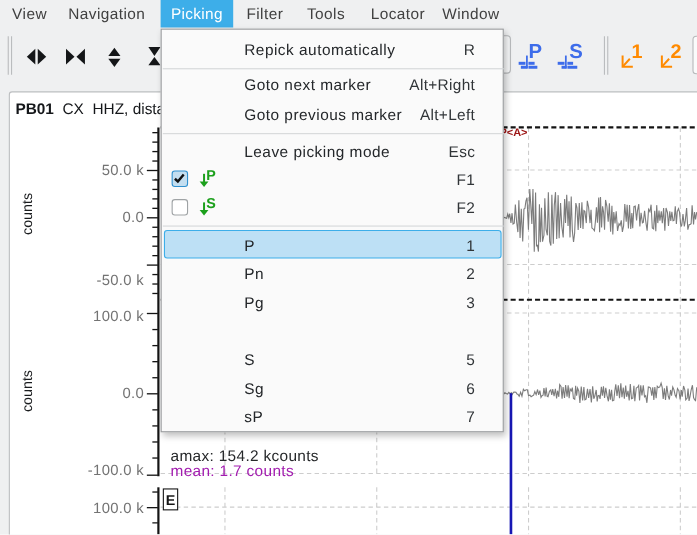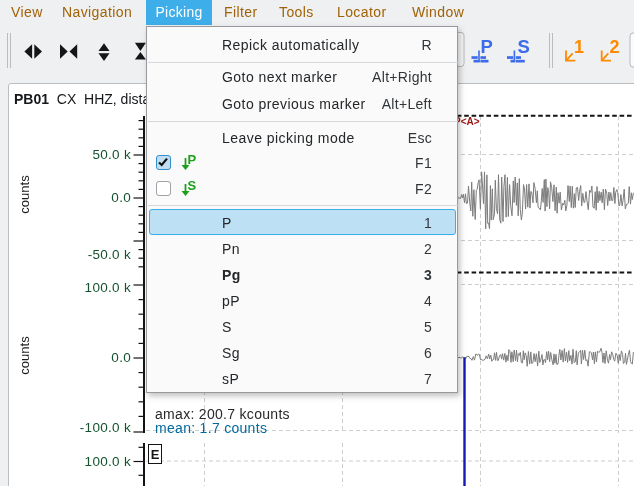--- a/index.html
+++ b/index.html
@@ -1,27 +1,27 @@
 <!DOCTYPE html>
 <html><head><meta charset="utf-8">
 <style>
 * { margin:0; padding:0; box-sizing:border-box; }
 html,body { width:634px; height:486px; }
 #page { position:relative; width:634px; height:486px; background:#eff0f1;
   font-family:"Liberation Sans", sans-serif; overflow:hidden; }
 .mi { position:absolute; top:0; height:25px; line-height:25px; font-size:14px;
-  letter-spacing:0.4px; color:#a16207; }
+  letter-spacing:0.4px; color:#404040; }
 #pick { position:absolute; left:146px; top:0; width:66px; height:25px; background:#3daee9;
   color:#fff; font-size:14px; letter-spacing:0.3px; line-height:25px; text-align:center; }
 #panel { position:absolute; left:8px; top:83px; width:632px; height:410px; background:#fff;
   border:1px solid #bcbec0; border-radius:3px; }
 .t { position:absolute; white-space:nowrap; }
 #svg1 { position:absolute; left:0; top:0; z-index:2; }
 .txt { z-index:3; }
-.tick { position:absolute; font-size:13.5px; letter-spacing:0.3px; color:#14532d; line-height:16px; z-index:3; }
+.tick { position:absolute; font-size:13.5px; letter-spacing:0.3px; color:#737373; line-height:16px; z-index:3; }
 #popup { position:absolute; left:146px; top:26px; width:312px; height:367px; background:#fafafa;
   border:1px solid #97999c; z-index:6; box-shadow: 2px 3px 6px rgba(0,0,0,0.25);
   font-size:14px; letter-spacing:0.45px; }
 .mrow { position:absolute; left:0; width:100%; height:26px; color:#24272a; }
 .mlabel { position:absolute; left:56px; top:0; line-height:26px;margin-left:19px; }
 .msc { position:absolute; right:25px; top:0; line-height:26px; color:#313538; letter-spacing:0.3px; }
 .msep { position:absolute; left:1px; width:310px; height:1px; background:#d5d7d9; }
 #hl { position:absolute; left:2px; top:182px; width:307px; height:26px; background:#bde0f5;
   border:1px solid #3daee9; border-radius:3px; }
 .cb { position:absolute; left:9px; width:15px; height:15px; border-radius:3px; }
@@ -135,40 +135,40 @@
     <polyline points="456,357.1 457.2,357.8 458.1,358.1 459.0,357.1 460.1,357.7 461.4,358.2 462.6,356.7 463.8,358.0 464.8,357.0 465.7,358.6 466.8,356.5 467.9,356.4 469.0,356.6 470.0,358.3 470.9,358.5 472.0,360.3 473.3,356.6 474.5,360.1 475.8,353.9 477.0,355.3 478.3,354.3 479.4,354.3 480.5,359.9 481.7,359.1 482.8,360.7 483.8,360.0 485.1,359.2 486.2,355.9 487.4,358.8 488.7,354.1 489.7,359.0 490.8,355.1 491.8,361.3 492.7,359.7 493.7,359.3 494.5,352.8 495.6,360.4 496.5,352.3 497.4,360.3 498.2,360.6 499.5,355.8 500.7,354.5 501.6,359.1 502.5,353.7 503.7,360.1 504.9,353.4 506.0,362.2 506.9,355.2 508.0,360.7 508.8,349.6 510.0,351.4 511.0,362.4 511.9,351.8 513.2,361.7 514.2,350.0 515.5,360.6 516.5,350.3 517.4,361.9 518.3,353.6 519.4,355.4 520.3,352.3 521.3,362.3 522.5,363.0 523.3,350.8 524.2,359.7 525.1,352.9 526.2,355.6 527.2,366.3 528.4,351.5 529.7,364.0 530.8,351.9 531.7,363.5 532.8,362.8 534.1,353.5 535.1,361.7 536.4,353.7 537.6,365.9 538.8,351.2 539.8,362.5 540.7,360.2 542.0,354.5 542.9,364.9 543.7,359.8 544.6,359.5 545.5,362.6 546.7,351.7 547.6,359.7 548.6,351.2 549.6,361.7 550.7,352.5 551.9,359.9 553.1,364.8 554.0,353.9 554.9,363.3 556.0,354.3 556.8,364.4 558.0,364.0 558.9,355.6 559.8,349.3 560.9,360.0 562.1,350.3 563.2,362.1 564.4,348.5 565.4,361.0 566.6,352.3 567.6,362.4 568.8,350.6 569.7,360.7 570.9,355.4 572.0,364.1 573.0,349.2 574.1,362.5 575.3,361.9 576.3,350.7 577.1,364.8 578.4,352.7 579.6,352.0 580.6,350.4 581.4,364.0 582.5,350.2 583.6,359.5 584.8,350.2 585.9,360.8 587.0,359.7 588.1,366.2 589.4,351.8 590.5,352.0 591.4,352.7 592.5,359.8 593.4,352.1 594.4,363.6 595.3,351.9 596.5,362.0 597.5,351.1 598.7,352.4 599.8,351.7 601.0,348.3 602.0,352.1 602.9,362.6 604.0,353.0 605.0,363.5 606.2,350.8 607.5,360.2 608.5,363.2 609.6,354.5 610.5,359.6 611.6,351.8 612.7,354.4 613.8,359.4 614.7,361.2 615.9,353.2 617.2,355.3 618.3,363.2 619.4,354.5 620.2,360.6 621.4,350.9 622.6,354.6 623.4,363.5 624.7,361.9 625.5,353.2 626.4,364.4 627.3,360.3 628.3,354.6 629.5,350.2 630.5,361.4 631.4,363.3 632.3,364.1 633.4,352.1" fill="none" stroke="#7c7c7c" stroke-width="1"></polyline>
     <line x1="464.5" y1="357.5" x2="464.5" y2="486" stroke="#1717b4" stroke-width="2.4"></line>
   </svg>
 
   <div class="mi" style="left:11px;">View</div>
   <div class="mi" style="left:62px;">Navigation</div>
   <div id="pick">Picking</div>
   <div class="mi" style="left:224px;">Filter</div>
   <div class="mi" style="left:279px;">Tools</div>
   <div class="mi" style="left:337px;">Locator</div>
-  <div class="mi" style="left:412px;">Window</div>
+  <div class="mi" style="left:402px;">Window</div>
 
   <div class="t txt" style="left:14px; top:91px; font-size:14px; color:#15171a;">
     <b>PB01</b>&nbsp; CX&nbsp; HHZ, dista</div>
 
   <div class="tick" style="right:503px; top:147px;">50.0 k</div>
   <div class="tick" style="right:503px; top:190px;">0.0</div>
   <div class="tick" style="right:503px; top:247px;">-50.0 k</div>
   <div class="tick" style="right:503px; top:280px;">100.0 k</div>
   <div class="tick" style="right:503px; top:350px;">0.0</div>
   <div class="tick" style="right:503px; top:420px;">-100.0 k</div>
   <div class="tick" style="right:503px; top:453.5px;">100.0 k</div>
 
   <div class="t txt" style="left:5px; top:187px; font-size:13px; color:#1a1c1e; transform:rotate(-90deg); transform-origin:center;">counts</div>
   <div class="t txt" style="left:5px; top:348px; font-size:13px; color:#1a1c1e; transform:rotate(-90deg); transform-origin:center;">counts</div>
 
   <div class="t txt" style="left:454px; top:116px; font-size:10px; font-weight:bold; color:#9c1414; z-index:3;">P&lt;A&gt;</div>
 
-  <div class="t txt" style="left:155px; top:405.5px; font-size:14px; letter-spacing:0.3px; color:#26282a;">amax: 200.7 kcounts</div>
-  <div class="t txt" style="left:155px; top:419.5px; font-size:14px; letter-spacing:0.3px; color:#0369a1;">mean: 1.7 counts</div>
+  <div class="t txt" style="left:155px; top:405.5px; font-size:14px; letter-spacing:0.3px; color:#26282a;">amax: 154.2 kcounts</div>
+  <div class="t txt" style="left:155px; top:419.5px; font-size:14px; letter-spacing:0.3px; color:#a21caf;">mean: 1.7 counts</div>
 
   <div class="t txt" style="left:148px; top:444px; width:14px; height:20px; border:1px solid #141414; background:#fff; font-size:13px; font-weight:bold; color:#141414; text-align:center; line-height:19px;">E</div>
 
   <div id="popup">
     <div class="mrow" style="top:5px;">
         <span class="mlabel">Repick automatically</span>
         <span class="msc">R</span>
       </div>
     <div class="msep" style="top:34.5px;"></div>
     <div class="mrow" style="top:63.5px;">
@@ -209,27 +209,23 @@
     <div class="msep" style="top:178px;"></div>
     <div id="hl"></div>
     <div class="mrow" style="top:182.5px;">
         <span class="mlabel">P</span>
         <span class="msc">1</span>
       </div>
     <div class="mrow" style="top:208.5px;">
         <span class="mlabel">Pn</span>
         <span class="msc">2</span>
       </div>
-    <div class="mrow" style="top:234.5px;font-weight:bold;">
+    <div class="mrow" style="top:234.5px;">
         <span class="mlabel">Pg</span>
         <span class="msc">3</span>
-      </div>
-    <div class="mrow" style="top:260.5px;">
-        <span class="mlabel">pP</span>
-        <span class="msc">4</span>
       </div>
     <div class="mrow" style="top:286.5px;">
         <span class="mlabel">S</span>
         <span class="msc">5</span>
       </div>
     <div class="mrow" style="top:312.5px;">
         <span class="mlabel">Sg</span>
         <span class="msc">6</span>
       </div>
     <div class="mrow" style="top:338.5px;">

